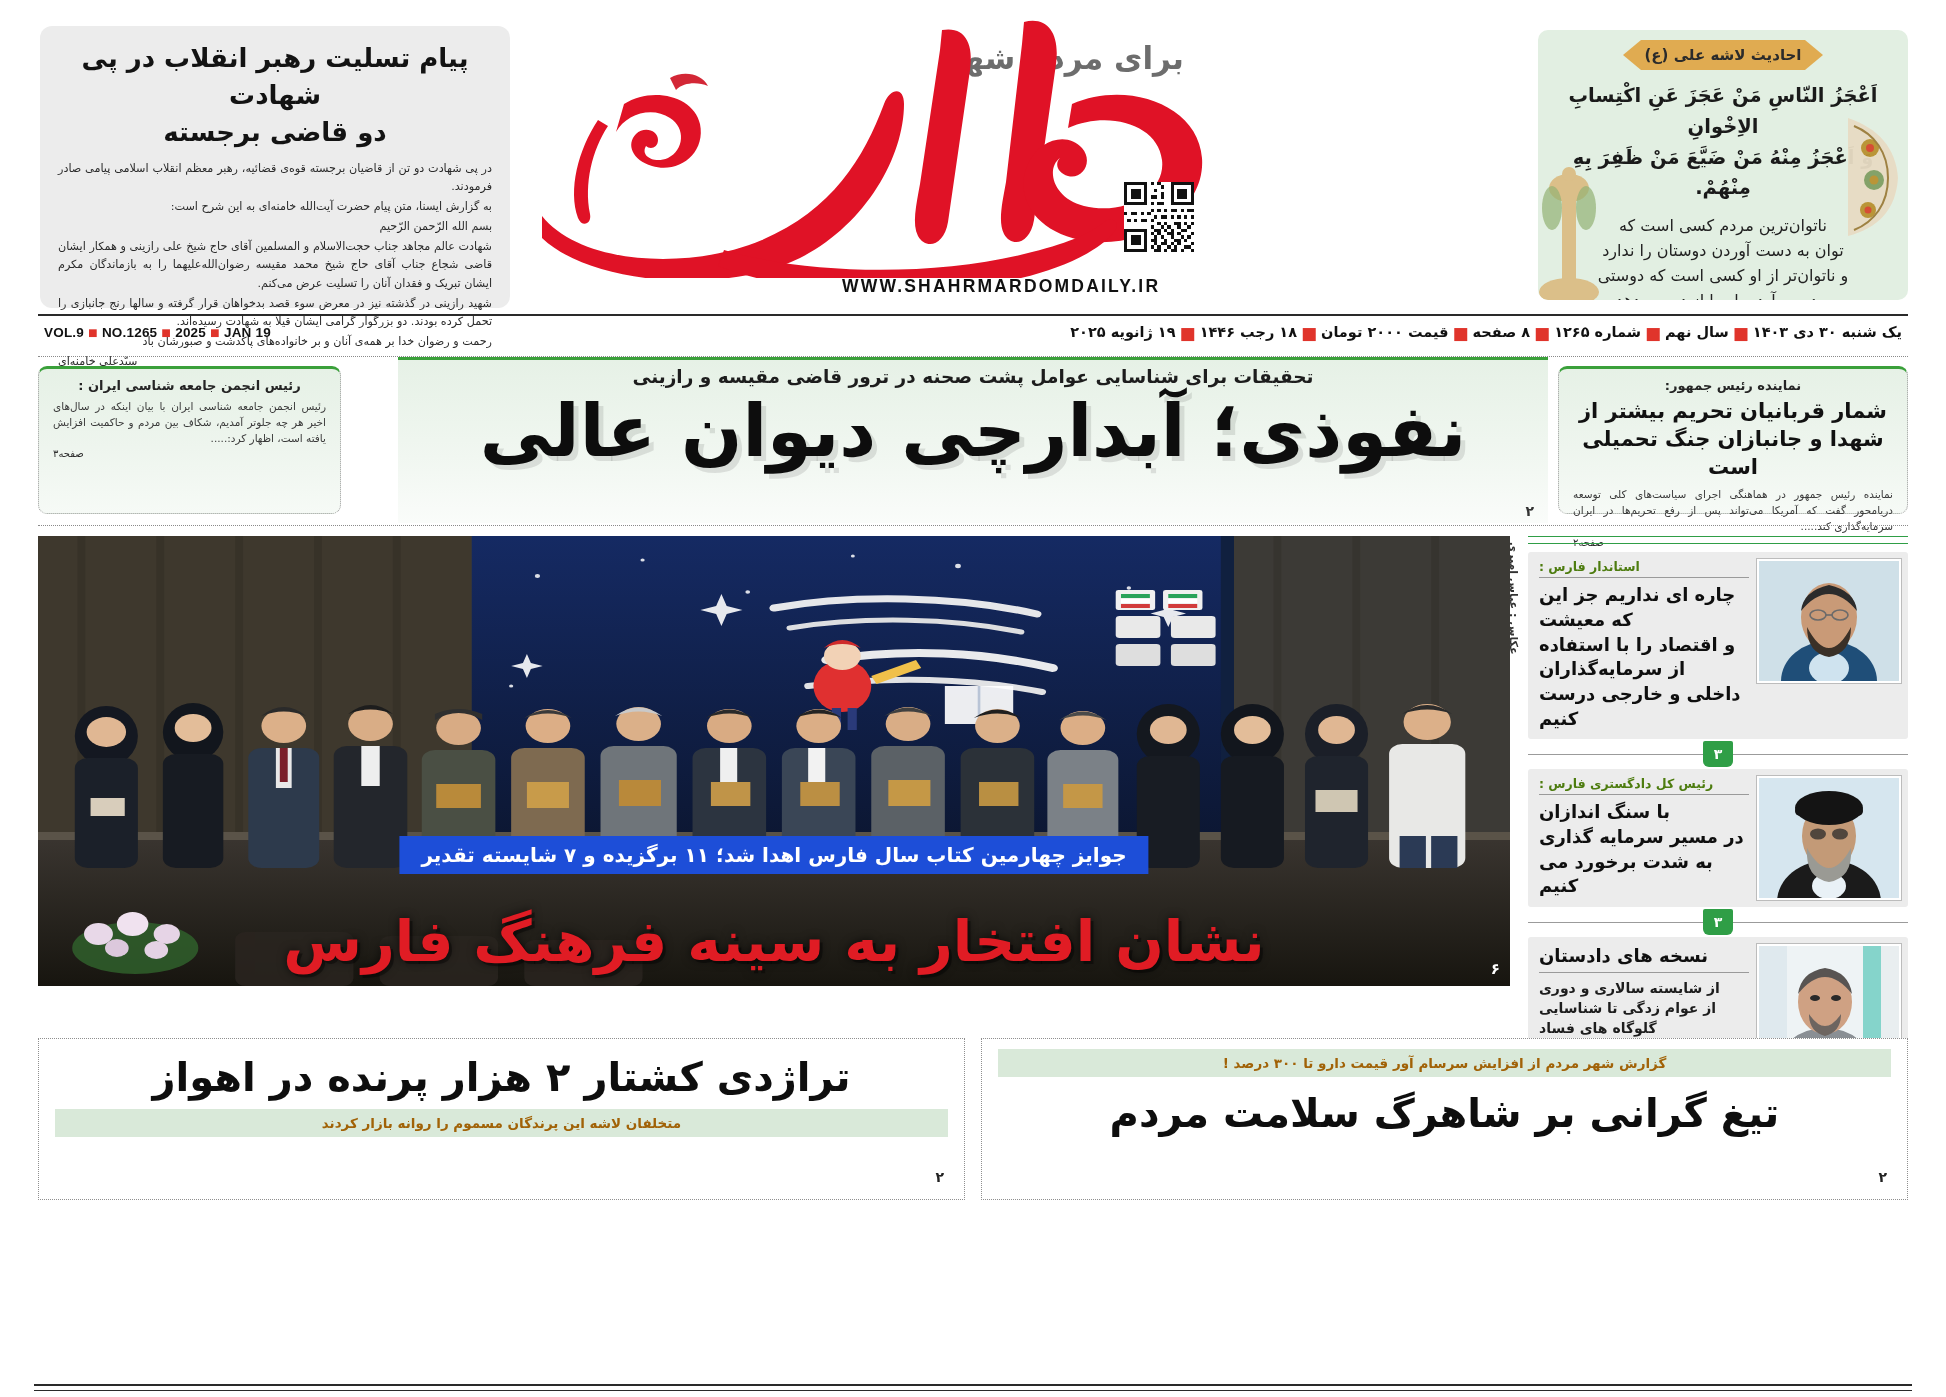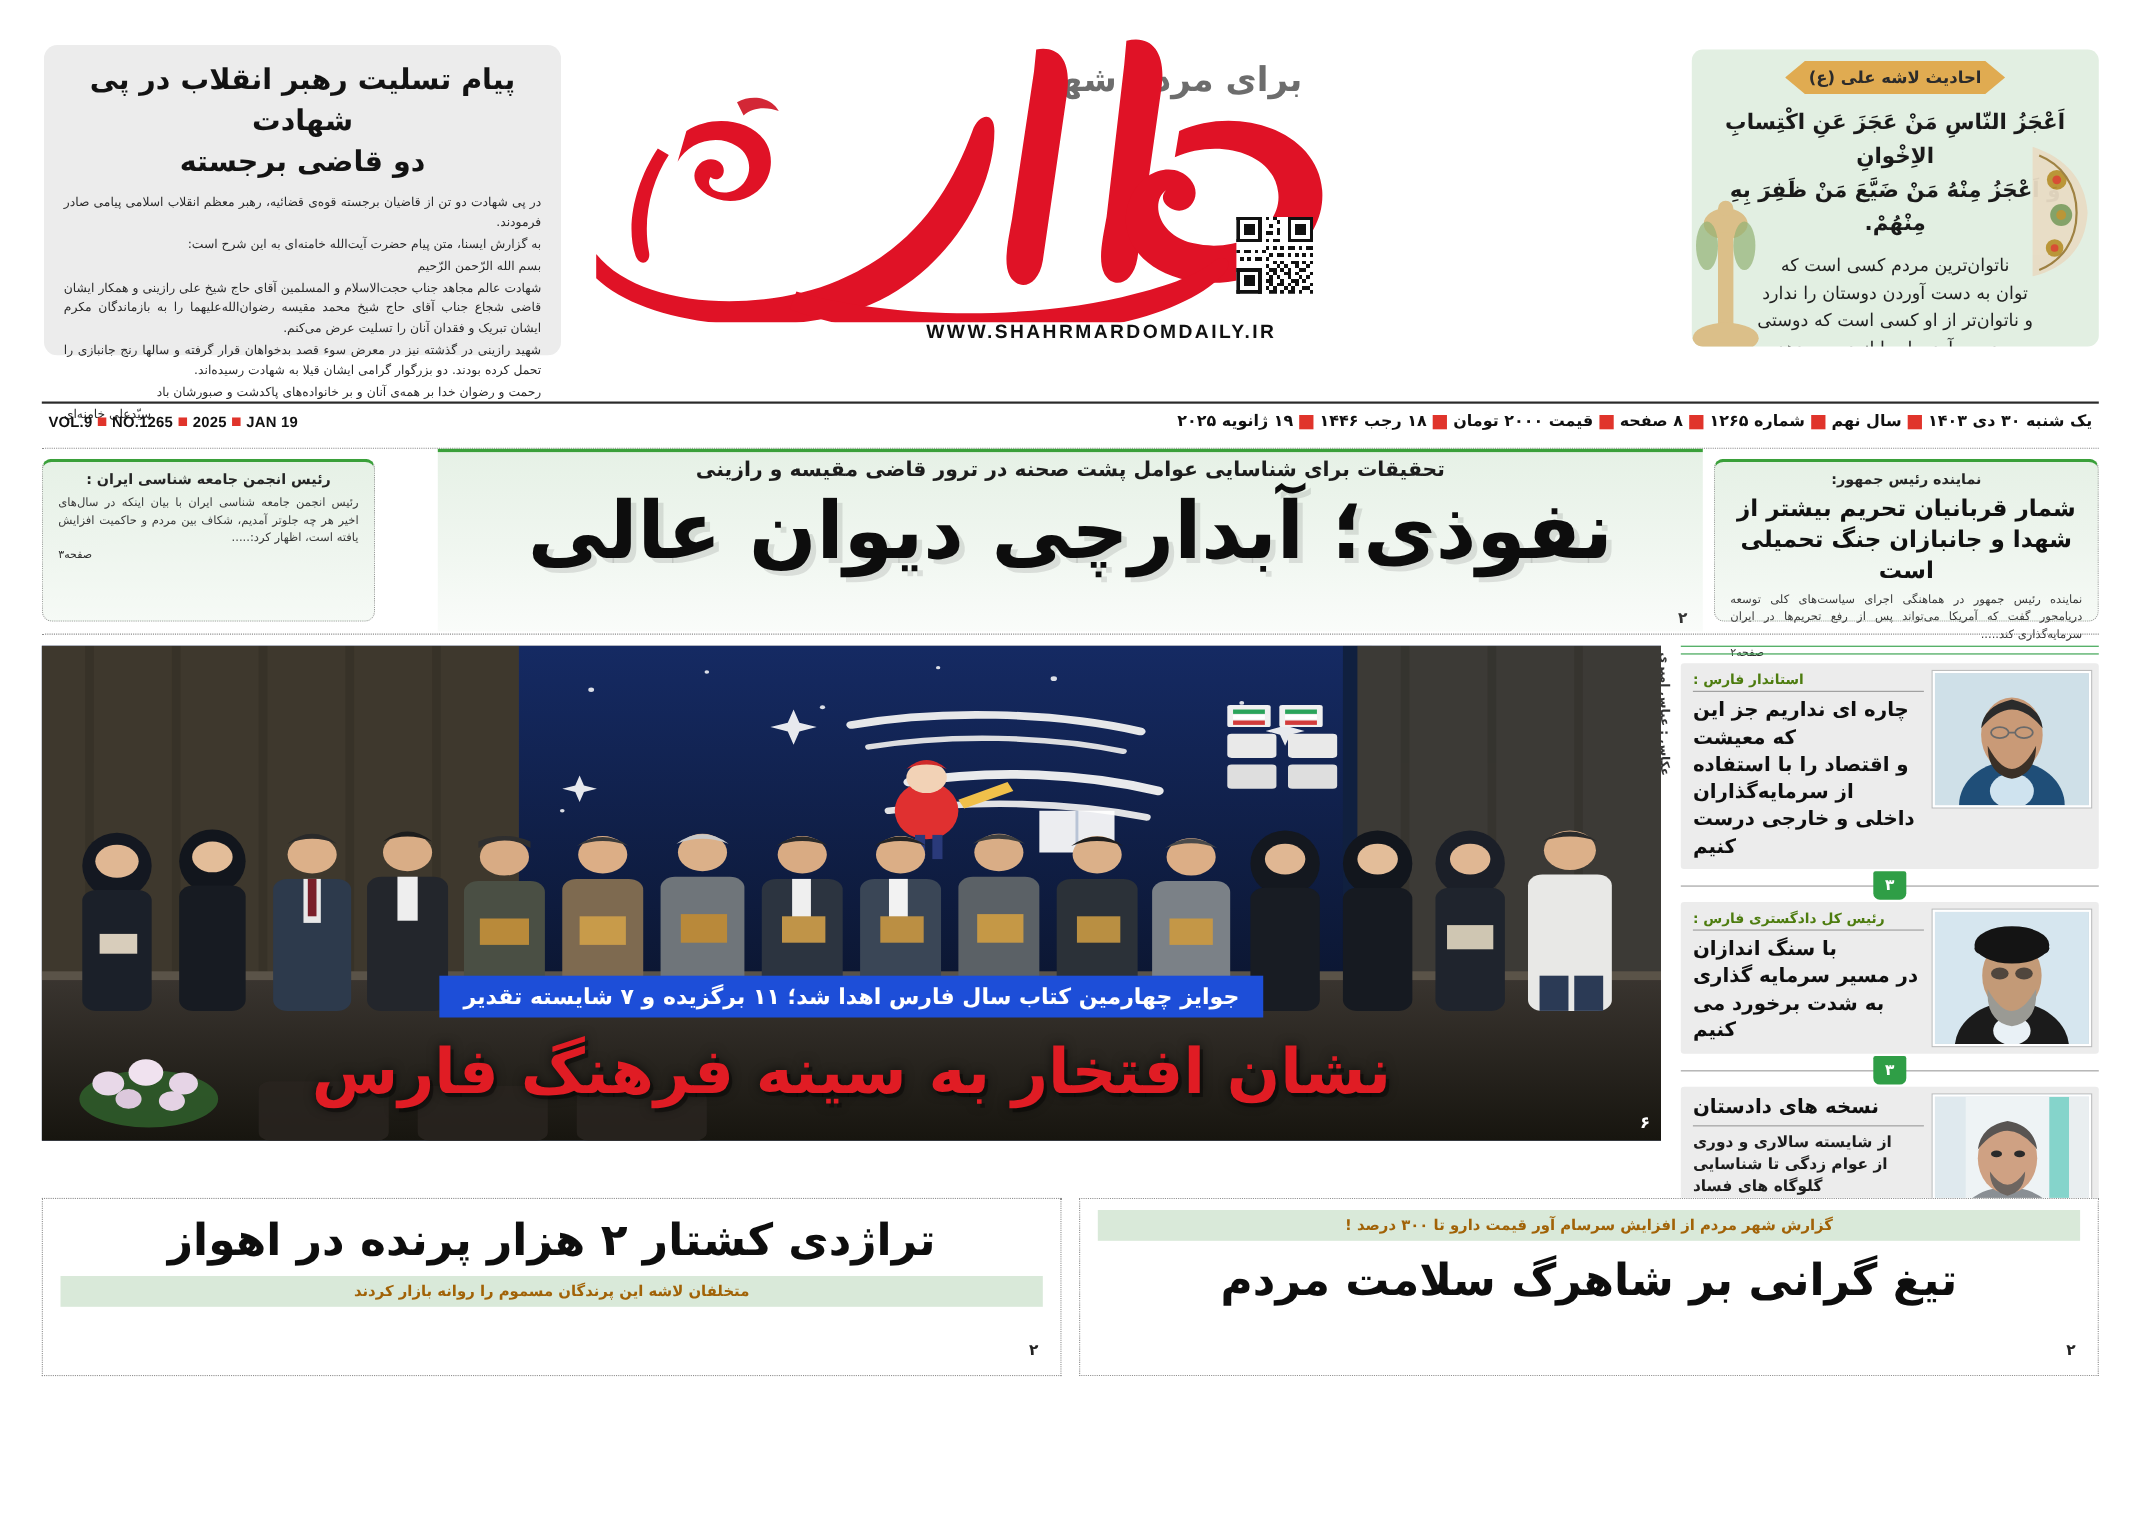--- a/index.html
+++ b/index.html
@@ -8,21 +8,21 @@
     width:1946px;height:1397px;
     background:#ffffff;
     font-family:"DejaVu Sans","Liberation Sans",sans-serif;
     direction:rtl;
     overflow:hidden;
     position:relative;
   }
   .page{position:relative;width:1946px;height:1397px;box-sizing:border-box;padding:0 34px;}
 
   
-  .masthead{position:relative;height:350px;margin-top:15px;}
+  .masthead{position:relative;height:314px;}
 
   
   .leader-box{
     position:absolute;left:6px;top:26px;width:470px;height:282px;
     background:#ececec;border-radius:12px;box-sizing:border-box;
     padding:14px 18px 10px 18px;
     display:flex;flex-direction:column;
   }
   .leader-title{
     font-size:26px;font-weight:bold;line-height:1.42;text-align:center;
@@ -155,21 +155,21 @@
   .credit{
     position:absolute;right:388px;top:6px;width:16px;font-size:11px;font-weight:bold;color:#333;
     writing-mode:vertical-rl;text-orientation:mixed;letter-spacing:1px;
   }
   .photo-caption{
     position:absolute;left:50%;transform:translateX(-50%);bottom:112px;
     background:#1d4ed8;color:#fff;font-size:20px;font-weight:bold;
     padding:7px 22px;white-space:nowrap;letter-spacing:-.2px;
   }
   .photo-title{
-    position:absolute;left:0;right:0;bottom:29px;text-align:center;
+    position:absolute;left:0;right:0;bottom:12px;text-align:center;
     font-size:57px;font-weight:bold;color:#e01c24;letter-spacing:-1.4px;
     text-shadow:0 0 10px rgba(0,0,0,.65),3px 3px 0 rgba(0,0,0,.35);
     margin-top:40px;
   }
   .photo-pg{position:absolute;right:10px;bottom:8px;color:#fff;font-size:15px;font-weight:bold;}
 
   
   .row4{position:relative;height:162px;margin:12px 4px 0 4px;display:flex;gap:16px;}
   .botbox{
     flex:1;border:1px dotted #8f8f8f;box-sizing:border-box;position:relative;

